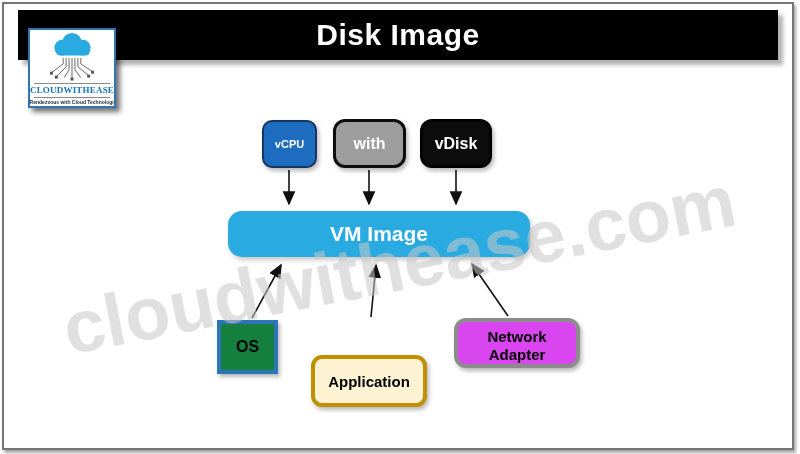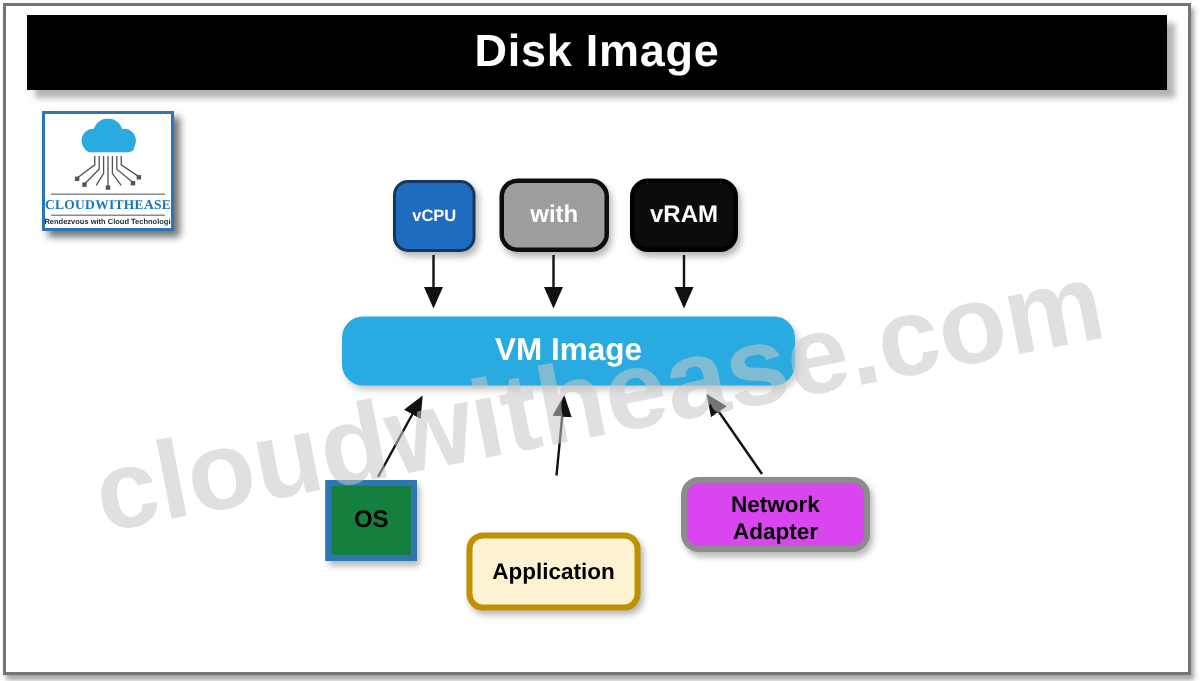--- a/index.html
+++ b/index.html
@@ -16,21 +16,21 @@
   .title-bar { position:absolute; left:18px; top:10px; width:760px; height:50px;
                background:#000; z-index:2;
                box-shadow:5px 5px 4px rgba(0,0,0,0.30);
                display:flex; align-items:center; justify-content:center; }
   .title-bar .title { color:#fff; font-size:30px; font-weight:bold; letter-spacing:0.5px; }
 
   
   .logo-card { position:absolute; left:28px; top:28px; width:88px; height:80px;
                background:#fff; border:2px solid #2e75b6; z-index:5;
                box-shadow:4px 4px 5px rgba(0,0,0,0.55);
-               display:flex; flex-direction:column; align-items:center; overflow:hidden;margin-top:46px; }
+               display:flex; flex-direction:column; align-items:center; overflow:hidden; }
   .logo-cloud { margin-top:3px; }
   .logo-rule { width:76px; height:0; border-top:1px solid #8a8a8a; margin:1px 0; }
   .logo-brand { font-family:"Liberation Serif", serif; font-weight:bold;
                 font-size:9px; color:#1576bb; letter-spacing:0.2px; line-height:11px; }
   .logo-tagline { font-size:5px; font-weight:bold; color:#1b2733; line-height:7px; white-space:nowrap; }
 
   
   .node { position:absolute; display:flex; align-items:center; justify-content:center;
           text-align:center; font-weight:bold; z-index:2;
           box-shadow:2px 3px 4px rgba(0,0,0,0.28); }
@@ -106,21 +106,21 @@
     <div class="logo-tagline">A Rendezvous with Cloud Technologies</div>
   </div>
 
   <div class="node node-vcpu">
     <span>vCPU</span>
   </div>
   <div class="node node-vram">
     <span>with</span>
   </div>
   <div class="node node-vdisk">
-    <span>vRAM</span>
+    <span>vDisk</span>
   </div>
 
   <div class="node node-vm">
     <span>VM Image</span>
   </div>
 
   <div class="node node-os">
     <span>OS</span>
   </div>
   <div class="node node-app">

